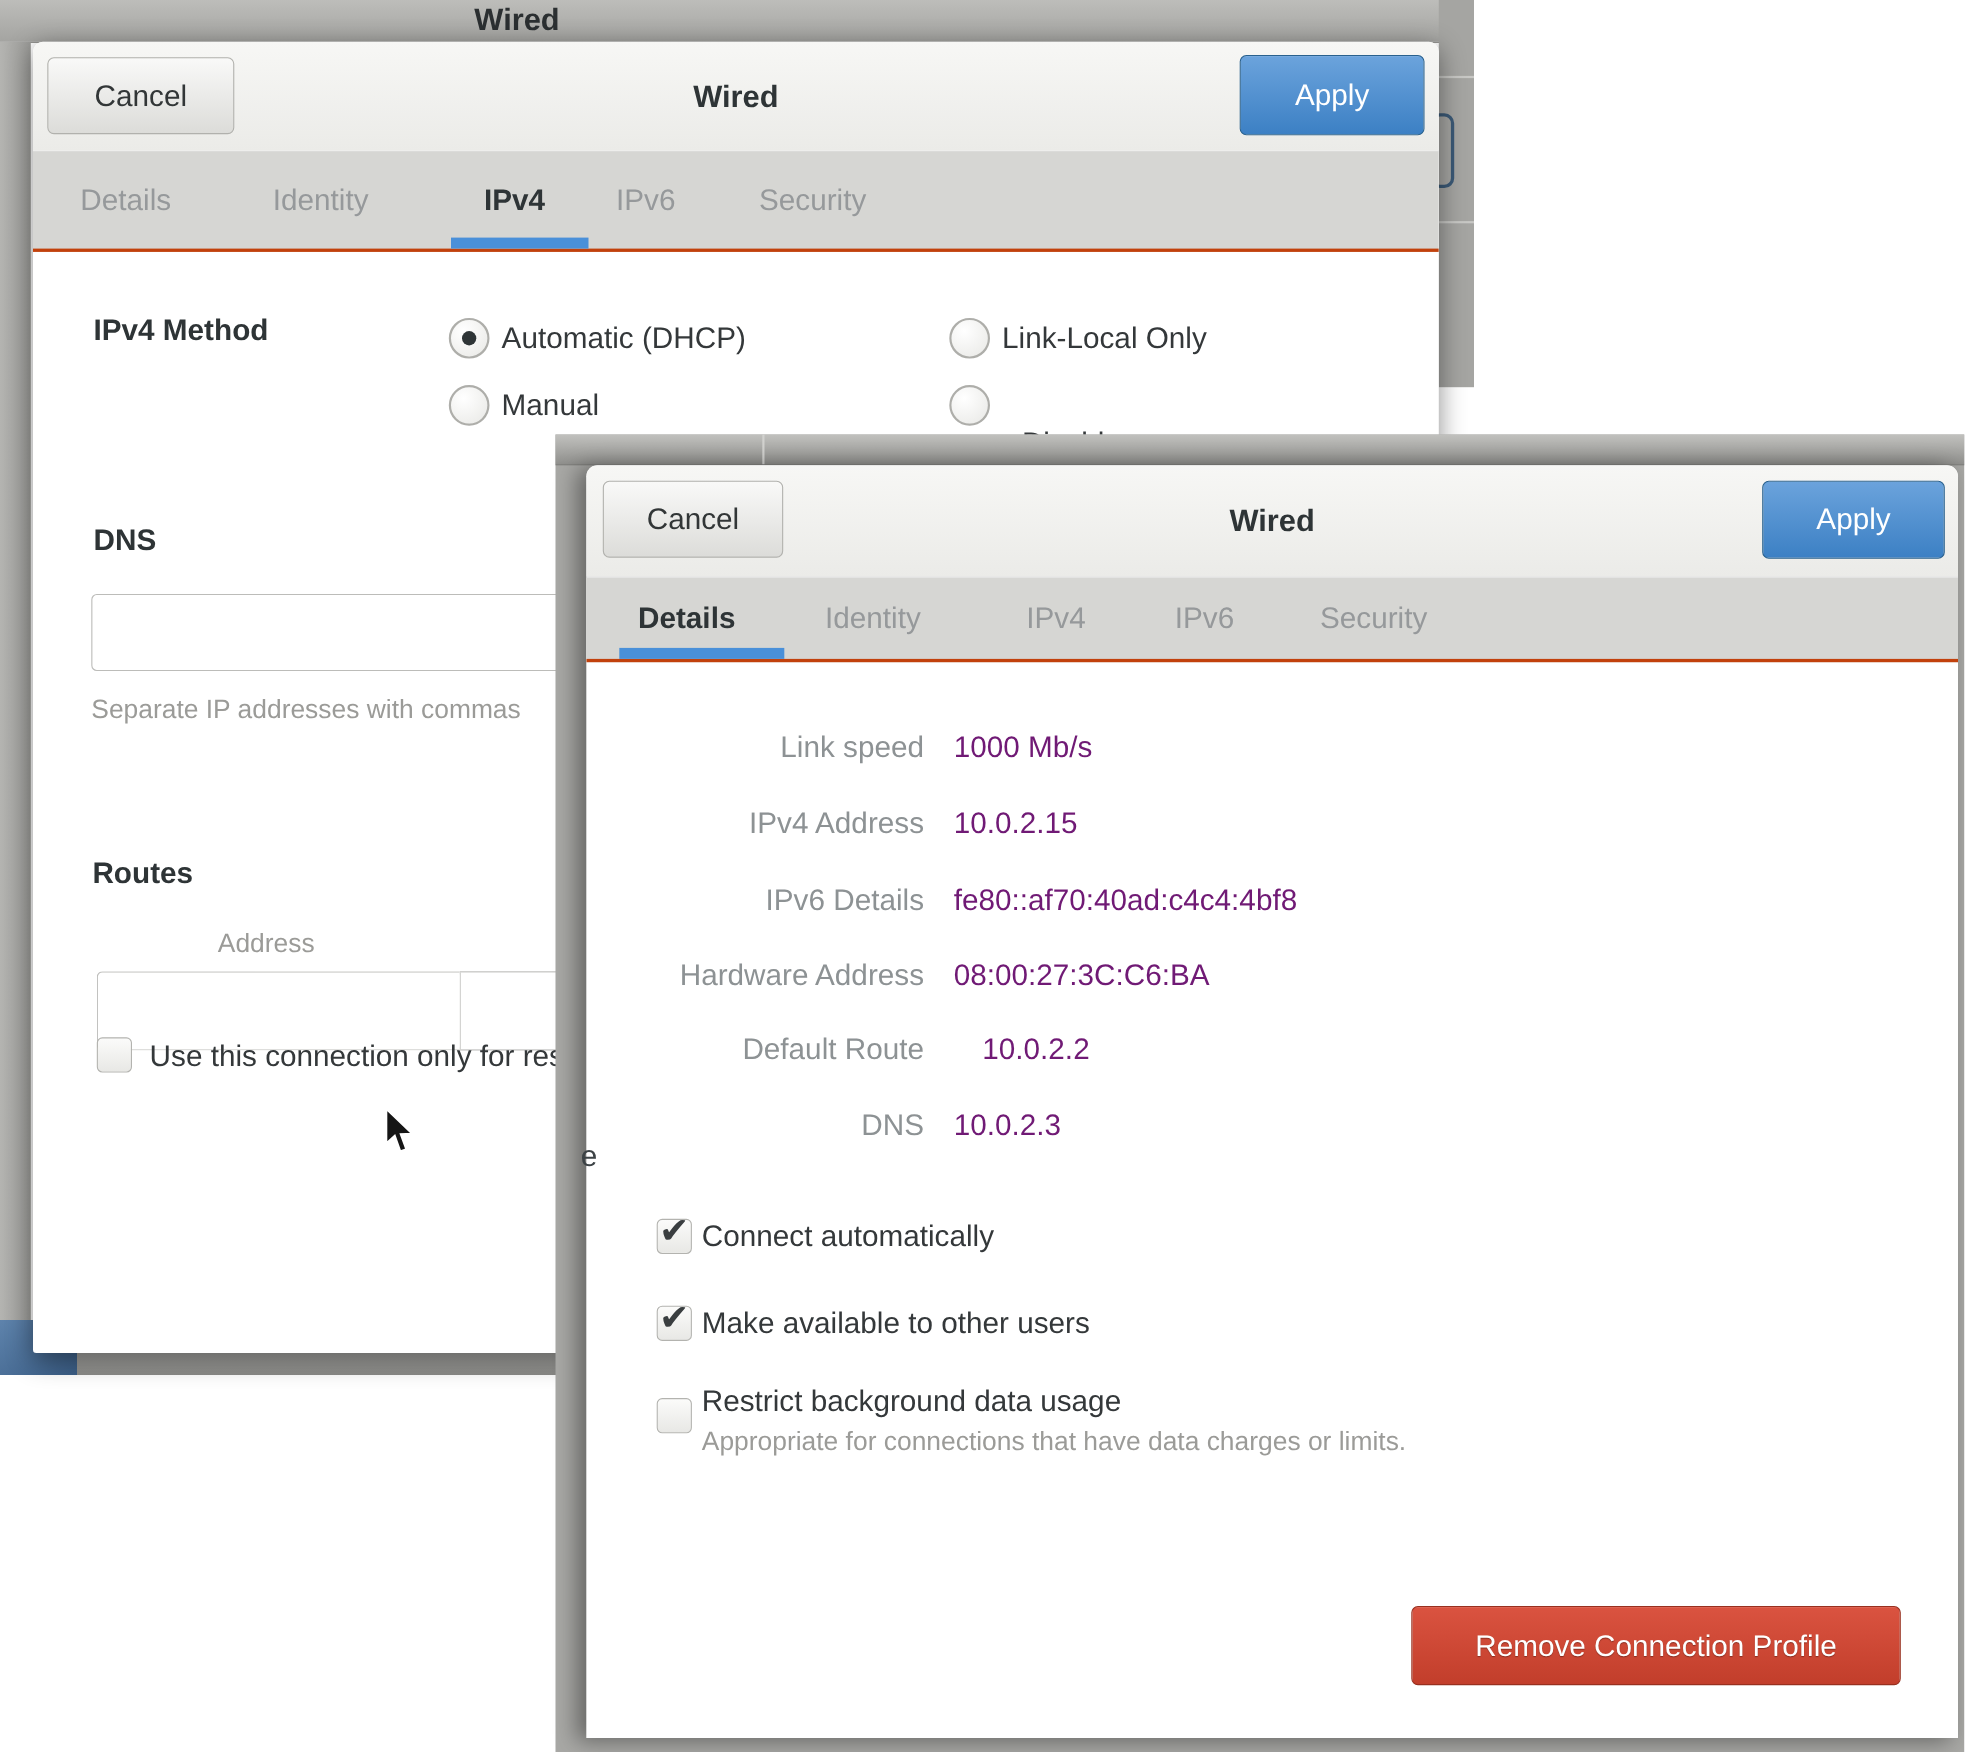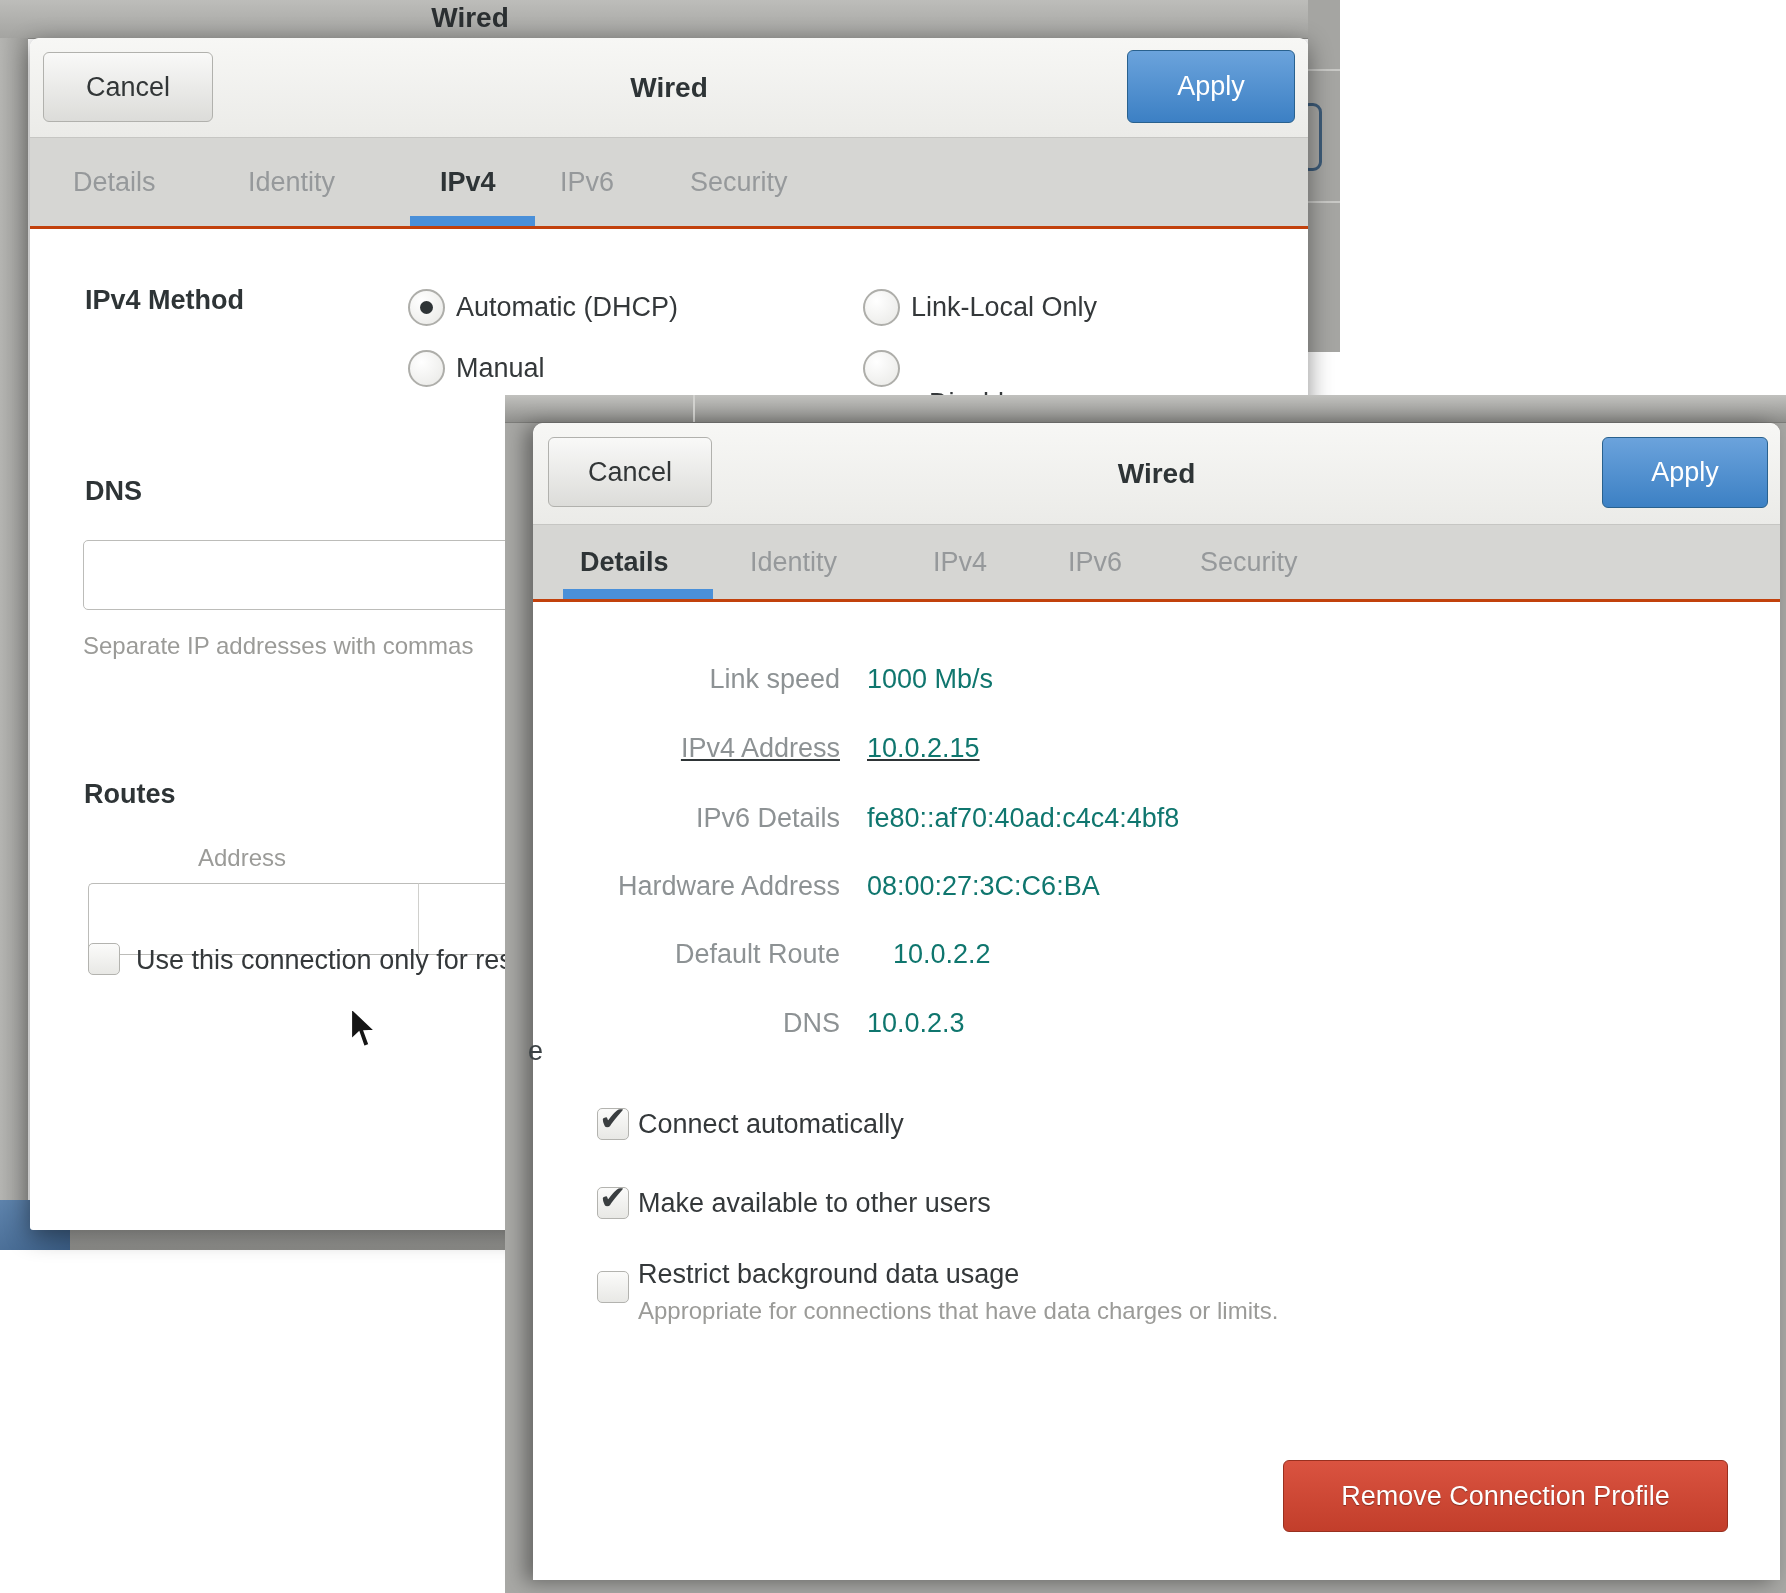--- a/index.html
+++ b/index.html
@@ -73,21 +73,21 @@
               background:#a8a8a5;z-index:6;}
   .front-band{position:absolute;left:0;top:0;width:100%;height:27px;
               background:linear-gradient(#c1c1be,#90908d);border-bottom:1px solid #7d7d7a;}
   .front-seam{position:absolute;left:188px;top:0;width:2px;height:27px;background:#d2d2cf;}
   .front.dialog{left:28px;top:28px;width:1247px;height:1157px;border-radius:10px 10px 0 0;
                 box-shadow:-8px 2px 20px rgba(0,0,0,.40);}
   .front .dlg-header{height:101px;border-radius:10px 10px 0 0;}
   .front .tabbar{height:74px;}
   .drow{position:absolute;left:0;width:100%;height:34px;display:flex;line-height:34px;}
   .dlabel{width:307px;text-align:right;color:#8d9294;}
-  .dvalue{margin-left:27px;color:#0f766e;}
+  .dvalue{margin-left:27px;color:#701a75;}
 </style>
 </head>
 <body>
 
 <div class="canvas">
 
   <div class="top-strip">
     <div class="top-strip-title">Wired</div>
   </div>
   <div class="left-strip"></div>
@@ -164,21 +164,21 @@
         <div class="tab" style="left:400px;">IPv4</div>
         <div class="tab" style="left:535px;">IPv6</div>
         <div class="tab" style="left:667px;">Security</div>
         <div class="tab-underline" style="left:30px;width:150px;"></div>
       </div>
 
       <div class="drow" style="top:239px;">
         <div class="dlabel">Link speed</div>
         <div class="dvalue">1000 Mb/s</div>
       </div>
-      <div class="drow" style="top:308px;text-decoration:underline;">
+      <div class="drow" style="top:308px;">
         <div class="dlabel">IPv4 Address</div>
         <div class="dvalue">10.0.2.15</div>
       </div>
       <div class="drow" style="top:378px;">
         <div class="dlabel">IPv6 Details</div>
         <div class="dvalue">fe80::af70:40ad:c4c4:4bf8</div>
       </div>
       <div class="drow" style="top:446px;">
         <div class="dlabel">Hardware Address</div>
         <div class="dvalue">08:00:27:3C:C6:BA</div>

